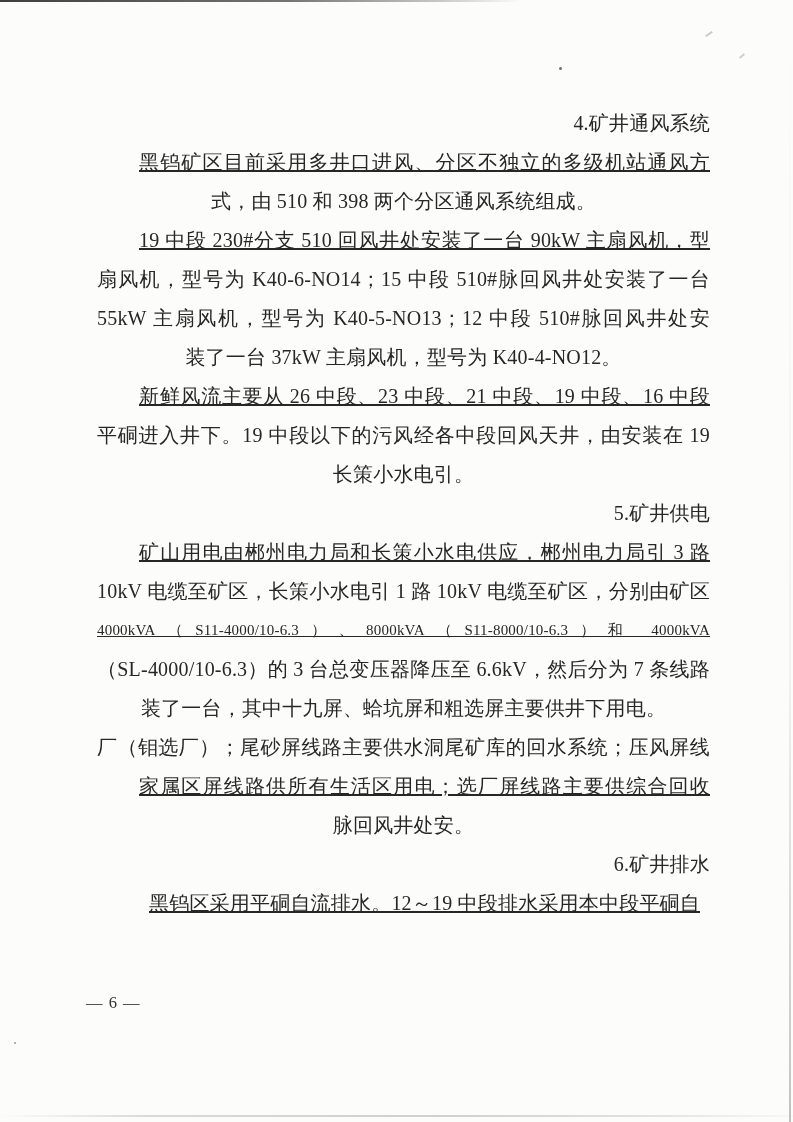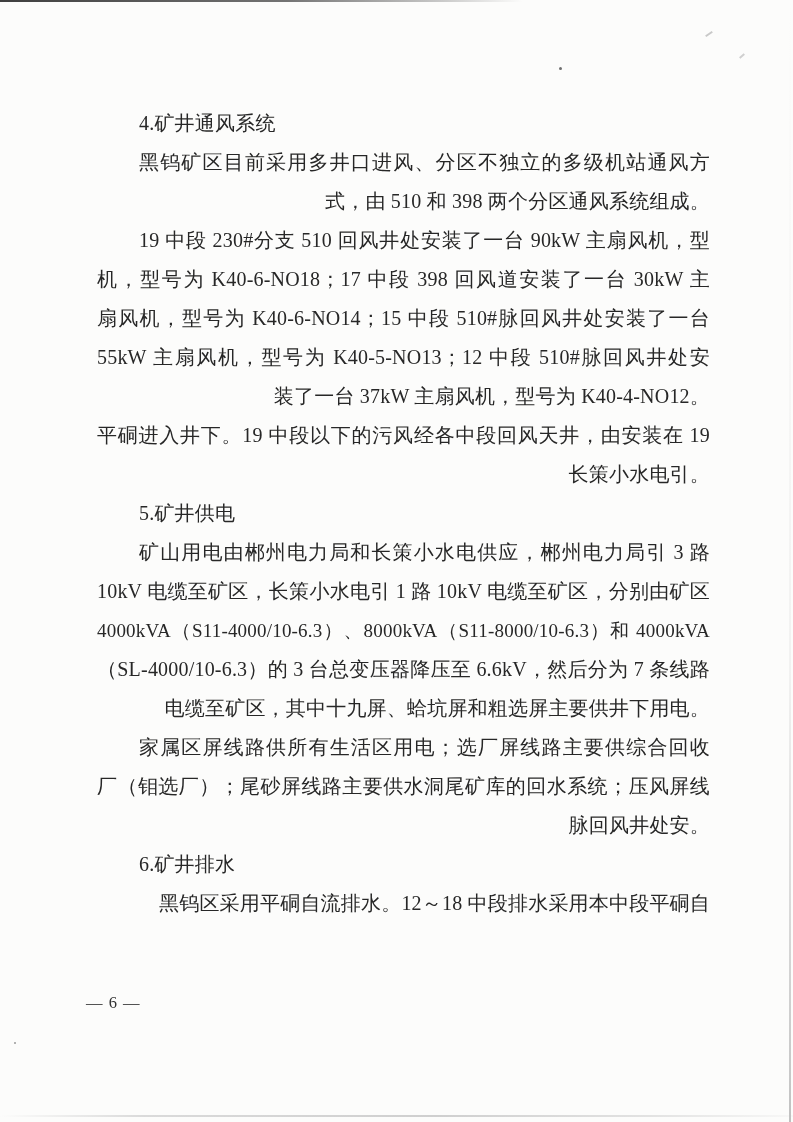--- a/index.html
+++ b/index.html
@@ -22,30 +22,30 @@
   .ln {
     height: 39px;
     line-height: 39px;
     font-size: 20px;
     overflow: hidden;
     white-space: normal;
     letter-spacing: 0.2px;
   }
   .ln.heading {
     padding-left: 42px;
-    text-align: left;
+    text-align: right;
   }
-  .ln.first { text-indent: 42px; }
+  .ln.first { text-indent: 42px; text-decoration: underline; }
   .ln.fill {
     text-align: justify;
     text-align-last: justify;
     text-justify: inter-character;
   }
-  .ln.end { text-align: right; }
-  .ln.tight { font-size: 19px; }
+  .ln.end { text-align: center; }
+  .ln.tight { font-size: 15px; text-decoration: underline; }
   .page-number {
     position: absolute;
     left: 86px;
     top: 993px;
     font-size: 16.5px;
     line-height: 20px;
     letter-spacing: 1px;
     color: #333;
   }
   
@@ -81,41 +81,41 @@
   <div class="artifact right-edge-line"></div>
 
   <div class="text-block">
 
     <div class="ln heading">4.矿井通风系统</div>
 
     <div class="ln first fill">黑钨矿区目前采用多井口进风、分区不独立的多级机站通风方</div>
     <div class="ln end">式，由 510 和 398 两个分区通风系统组成。</div>
 
     <div class="ln first fill">19 中段 230#分支 510 回风井处安装了一台 90kW 主扇风机，型</div>
-    <div class="ln fill">机，型号为 K40-6-NO18；17 中段 398 回风道安装了一台 30kW 主</div>
     <div class="ln fill">扇风机，型号为 K40-6-NO14；15 中段 510#脉回风井处安装了一台</div>
     <div class="ln fill">55kW 主扇风机，型号为 K40-5-NO13；12 中段 510#脉回风井处安</div>
     <div class="ln end">装了一台 37kW 主扇风机，型号为 K40-4-NO12。</div>
 
+    <div class="ln first fill">新鲜风流主要从 26 中段、23 中段、21 中段、19 中段、16 中段</div>
     <div class="ln fill">平硐进入井下。19 中段以下的污风经各中段回风天井，由安装在 19</div>
     <div class="ln end">长策小水电引。</div>
 
     <div class="ln heading">5.矿井供电</div>
 
     <div class="ln first fill">矿山用电由郴州电力局和长策小水电供应，郴州电力局引 3 路</div>
     <div class="ln fill">10kV 电缆至矿区，长策小水电引 1 路 10kV 电缆至矿区，分别由矿区</div>
     <div class="ln fill tight">4000kVA（S11-4000/10-6.3）、8000kVA（S11-8000/10-6.3）和 4000kVA</div>
     <div class="ln fill">（SL-4000/10-6.3）的 3 台总变压器降压至 6.6kV，然后分为 7 条线路</div>
-    <div class="ln end">电缆至矿区，其中十九屏、蛤坑屏和粗选屏主要供井下用电。</div>
+    <div class="ln end">装了一台，其中十九屏、蛤坑屏和粗选屏主要供井下用电。</div>
 
+    <div class="ln fill">厂（钼选厂）；尾砂屏线路主要供水洞尾矿库的回水系统；压风屏线</div>
     <div class="ln first fill">家属区屏线路供所有生活区用电；选厂屏线路主要供综合回收</div>
-    <div class="ln fill">厂（钼选厂）；尾砂屏线路主要供水洞尾矿库的回水系统；压风屏线</div>
     <div class="ln end">脉回风井处安。</div>
 
     <div class="ln heading">6.矿井排水</div>
 
-    <div class="ln first end">黑钨区采用平硐自流排水。12～18 中段排水采用本中段平硐自</div>
+    <div class="ln first end">黑钨区采用平硐自流排水。12～19 中段排水采用本中段平硐自</div>
 
   </div>
 
   <div class="page-number">— 6 —</div>
 
 </div>
 
 </body></html>

